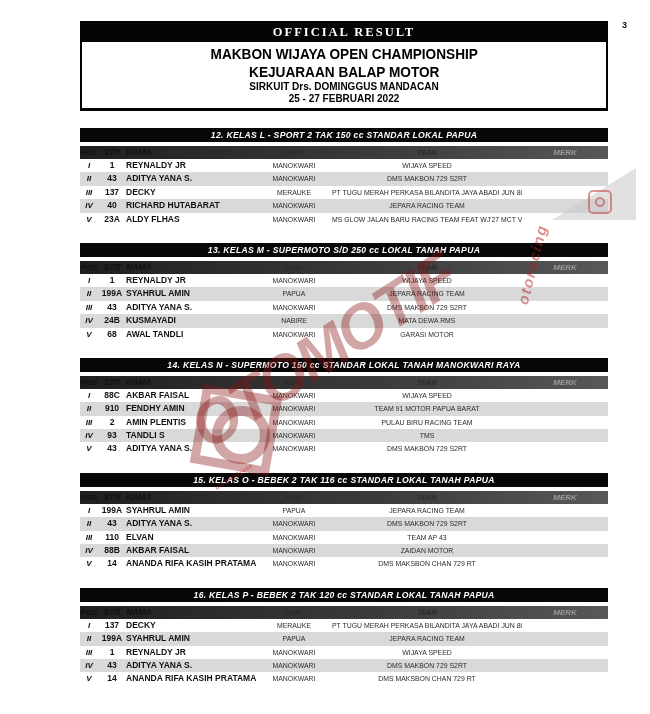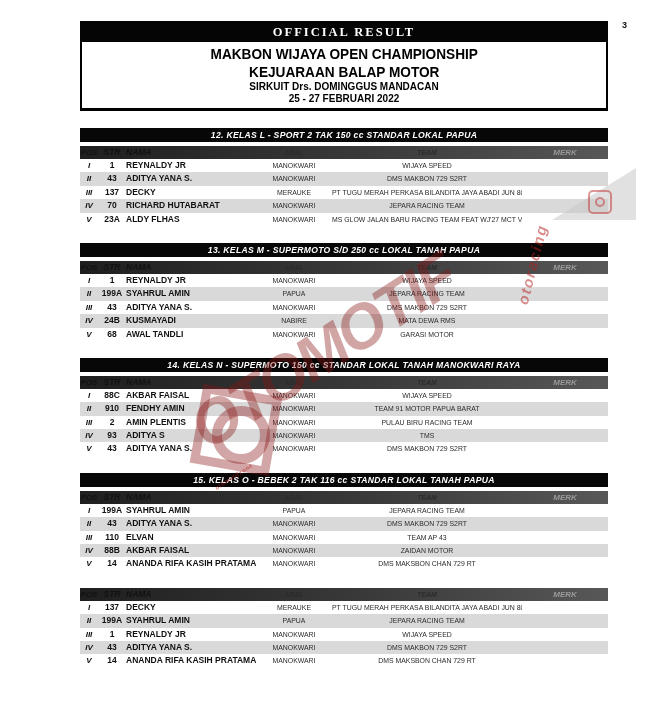--- a/index.html
+++ b/index.html
@@ -105,21 +105,21 @@
       <div class="row grid">
         <span class="c pos">III</span>
         <span class="c str">137</span>
         <span class="c nama">DECKY</span>
         <span class="c asal">MERAUKE</span>
         <span class="c team">PT TUGU MERAH PERKASA BILANDITA JAYA ABADI JUN 80 RT</span>
         <span class="c merk"></span>
       </div>
       <div class="row grid alt">
         <span class="c pos">IV</span>
-        <span class="c str">70</span>
+        <span class="c str">40</span>
         <span class="c nama">RICHARD HUTABARAT</span>
         <span class="c asal">MANOKWARI</span>
         <span class="c team">JEPARA RACING TEAM</span>
         <span class="c merk"></span>
       </div>
       <div class="row grid">
         <span class="c pos">V</span>
         <span class="c str">23A</span>
         <span class="c nama">ALDY FLHAS</span>
         <span class="c asal">MANOKWARI</span>
@@ -210,21 +210,21 @@
         <span class="c pos">III</span>
         <span class="c str">2</span>
         <span class="c nama">AMIN PLENTIS</span>
         <span class="c asal">MANOKWARI</span>
         <span class="c team">PULAU BIRU RACING TEAM</span>
         <span class="c merk"></span>
       </div>
       <div class="row grid alt">
         <span class="c pos">IV</span>
         <span class="c str">93</span>
-        <span class="c nama">ADITYA S</span>
+        <span class="c nama">TANDLI S</span>
         <span class="c asal">MANOKWARI</span>
         <span class="c team">TMS</span>
         <span class="c merk"></span>
       </div>
       <div class="row grid">
         <span class="c pos">V</span>
         <span class="c str">43</span>
         <span class="c nama">ADITYA YANA S.</span>
         <span class="c asal">MANOKWARI</span>
         <span class="c team">DMS MAKBON 729 S2RT</span>
@@ -278,20 +278,21 @@
         <span class="c pos">V</span>
         <span class="c str">14</span>
         <span class="c nama">ANANDA RIFA KASIH PRATAMA</span>
         <span class="c asal">MANOKWARI</span>
         <span class="c team">DMS MAKSBON CHAN 729 RT</span>
         <span class="c merk"></span>
       </div>
     </div>
 
     <div class="section">
+      <div class="sec-bar">16. KELAS P - BEBEK 2 TAK 120 cc STANDAR LOKAL TANAH PAPUA</div>
       <div class="col-head grid">
         <span class="c pos">POS</span>
         <span class="c str">STR</span>
         <span class="c nama">NAMA</span>
         <span class="c asal">ASAL</span>
         <span class="c team">TEAM</span>
         <span class="c merk">MERK</span>
       </div>
       <div class="row grid">
         <span class="c pos">I</span>

